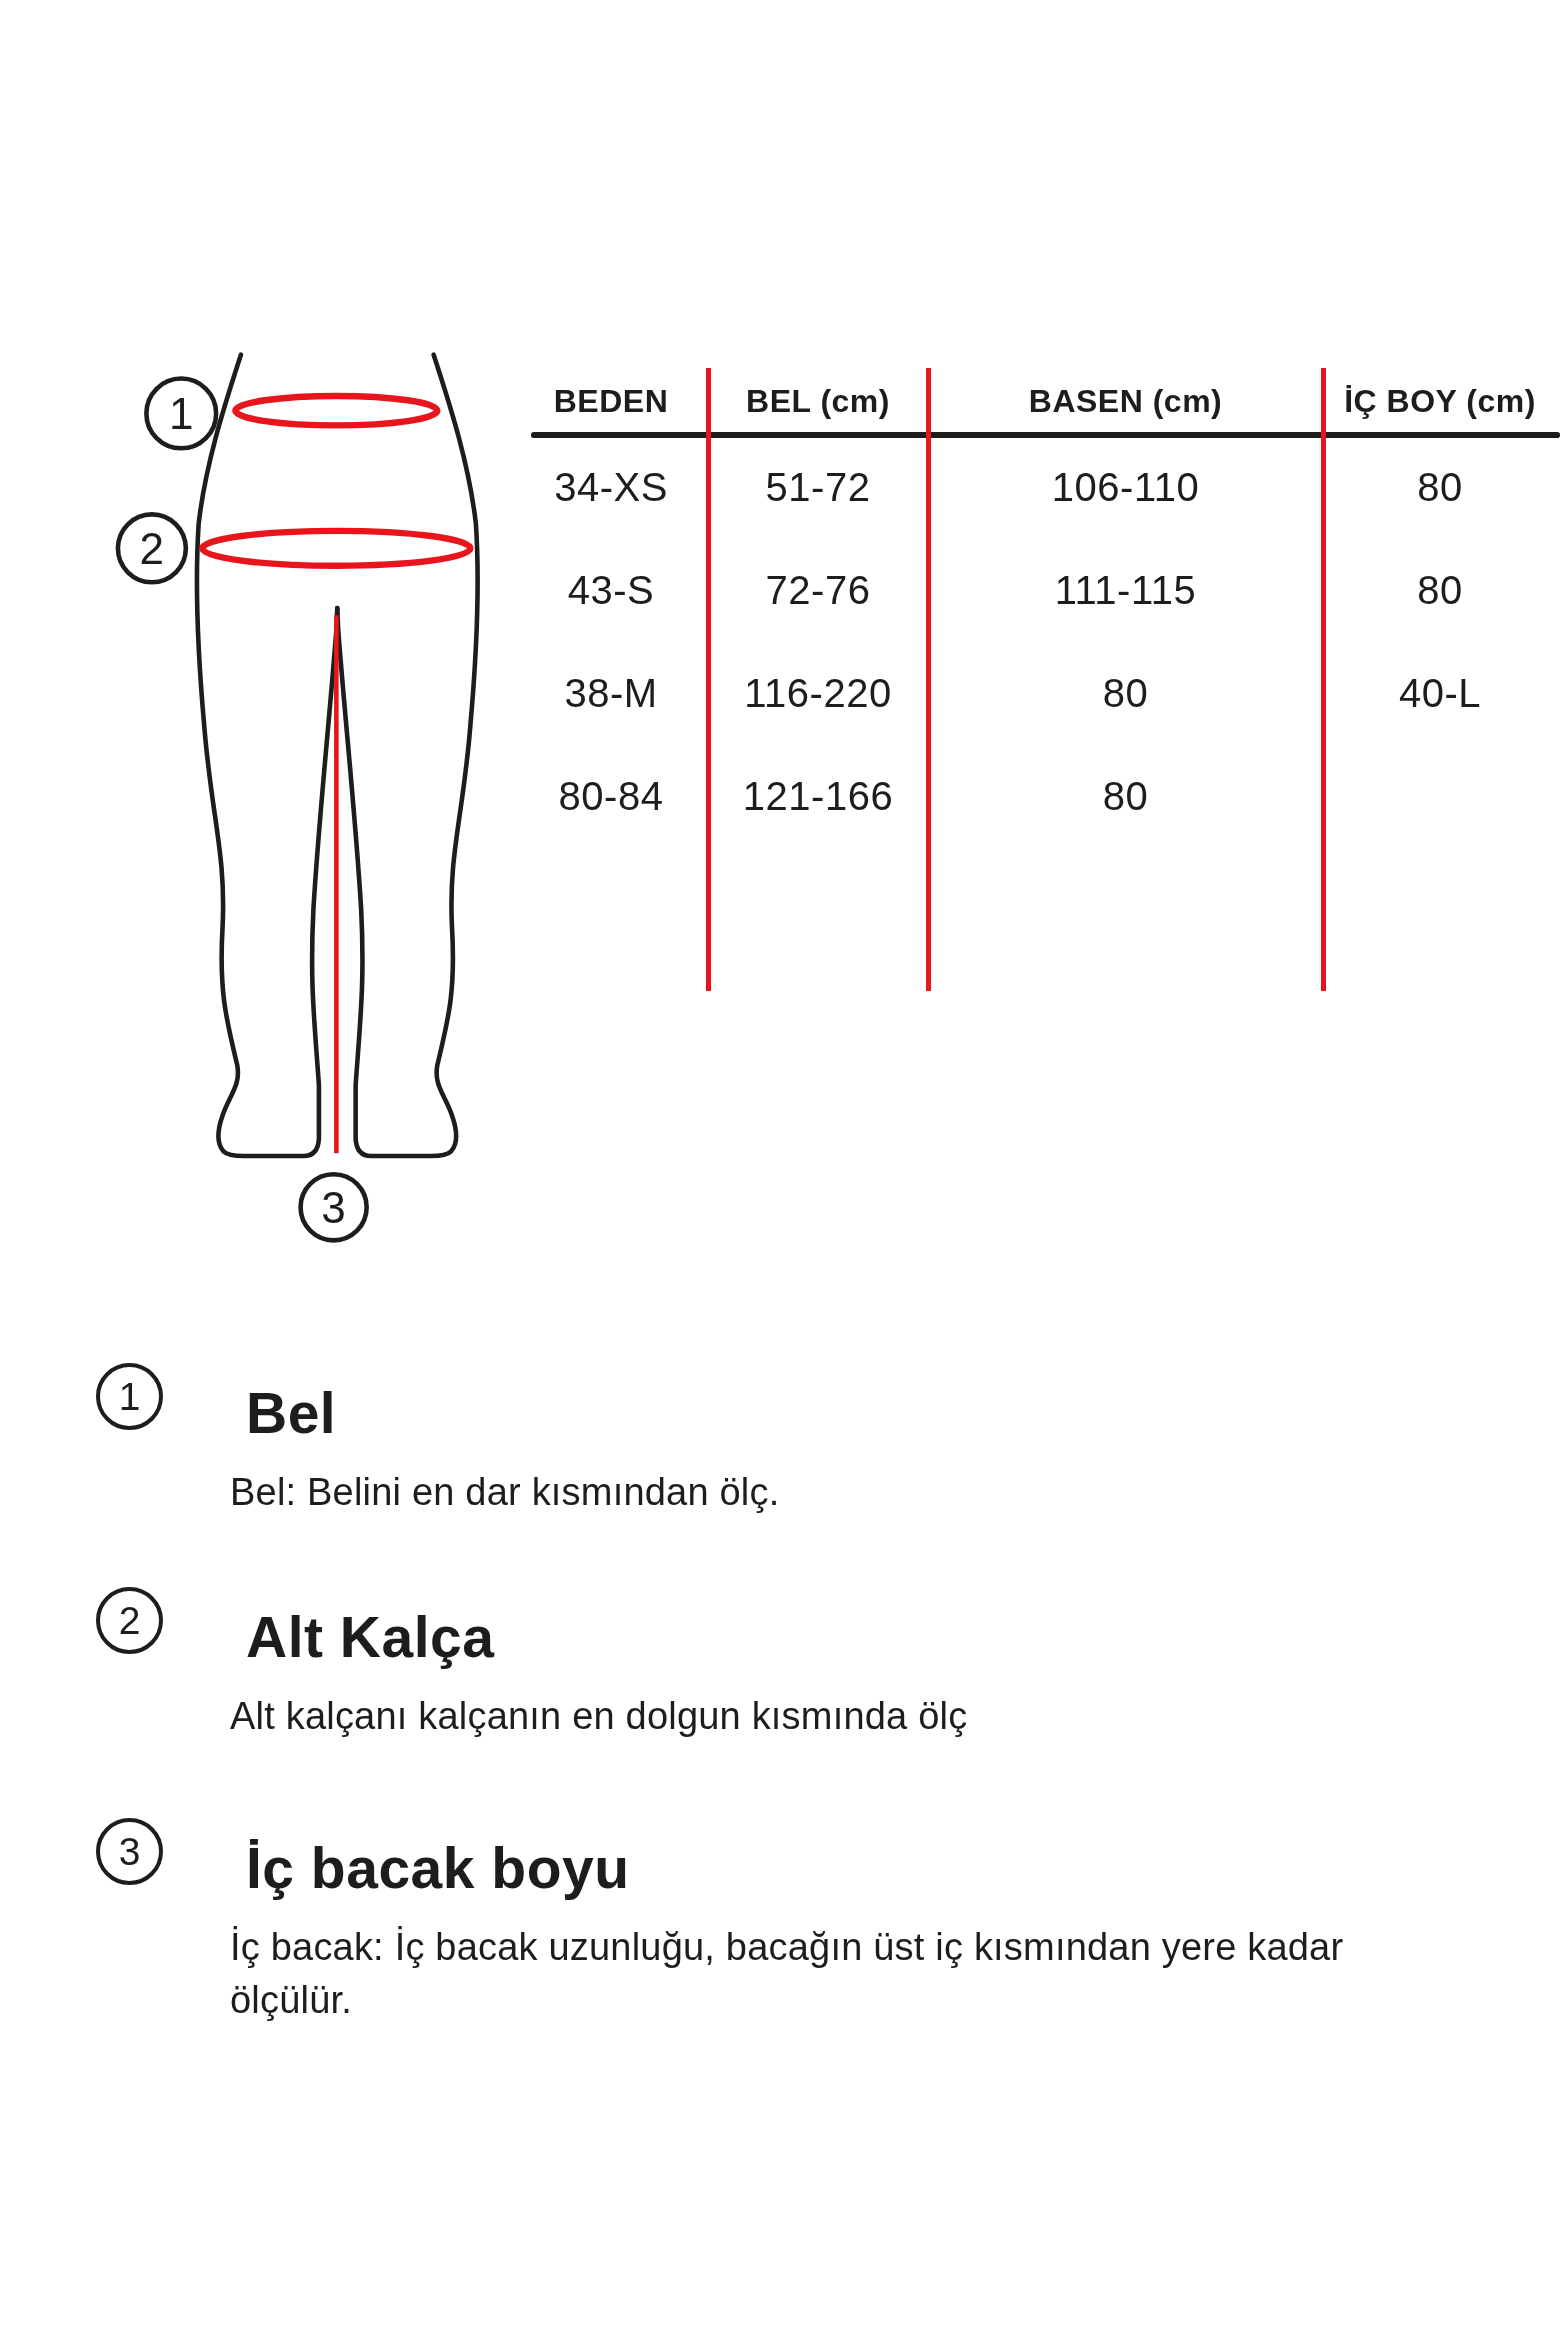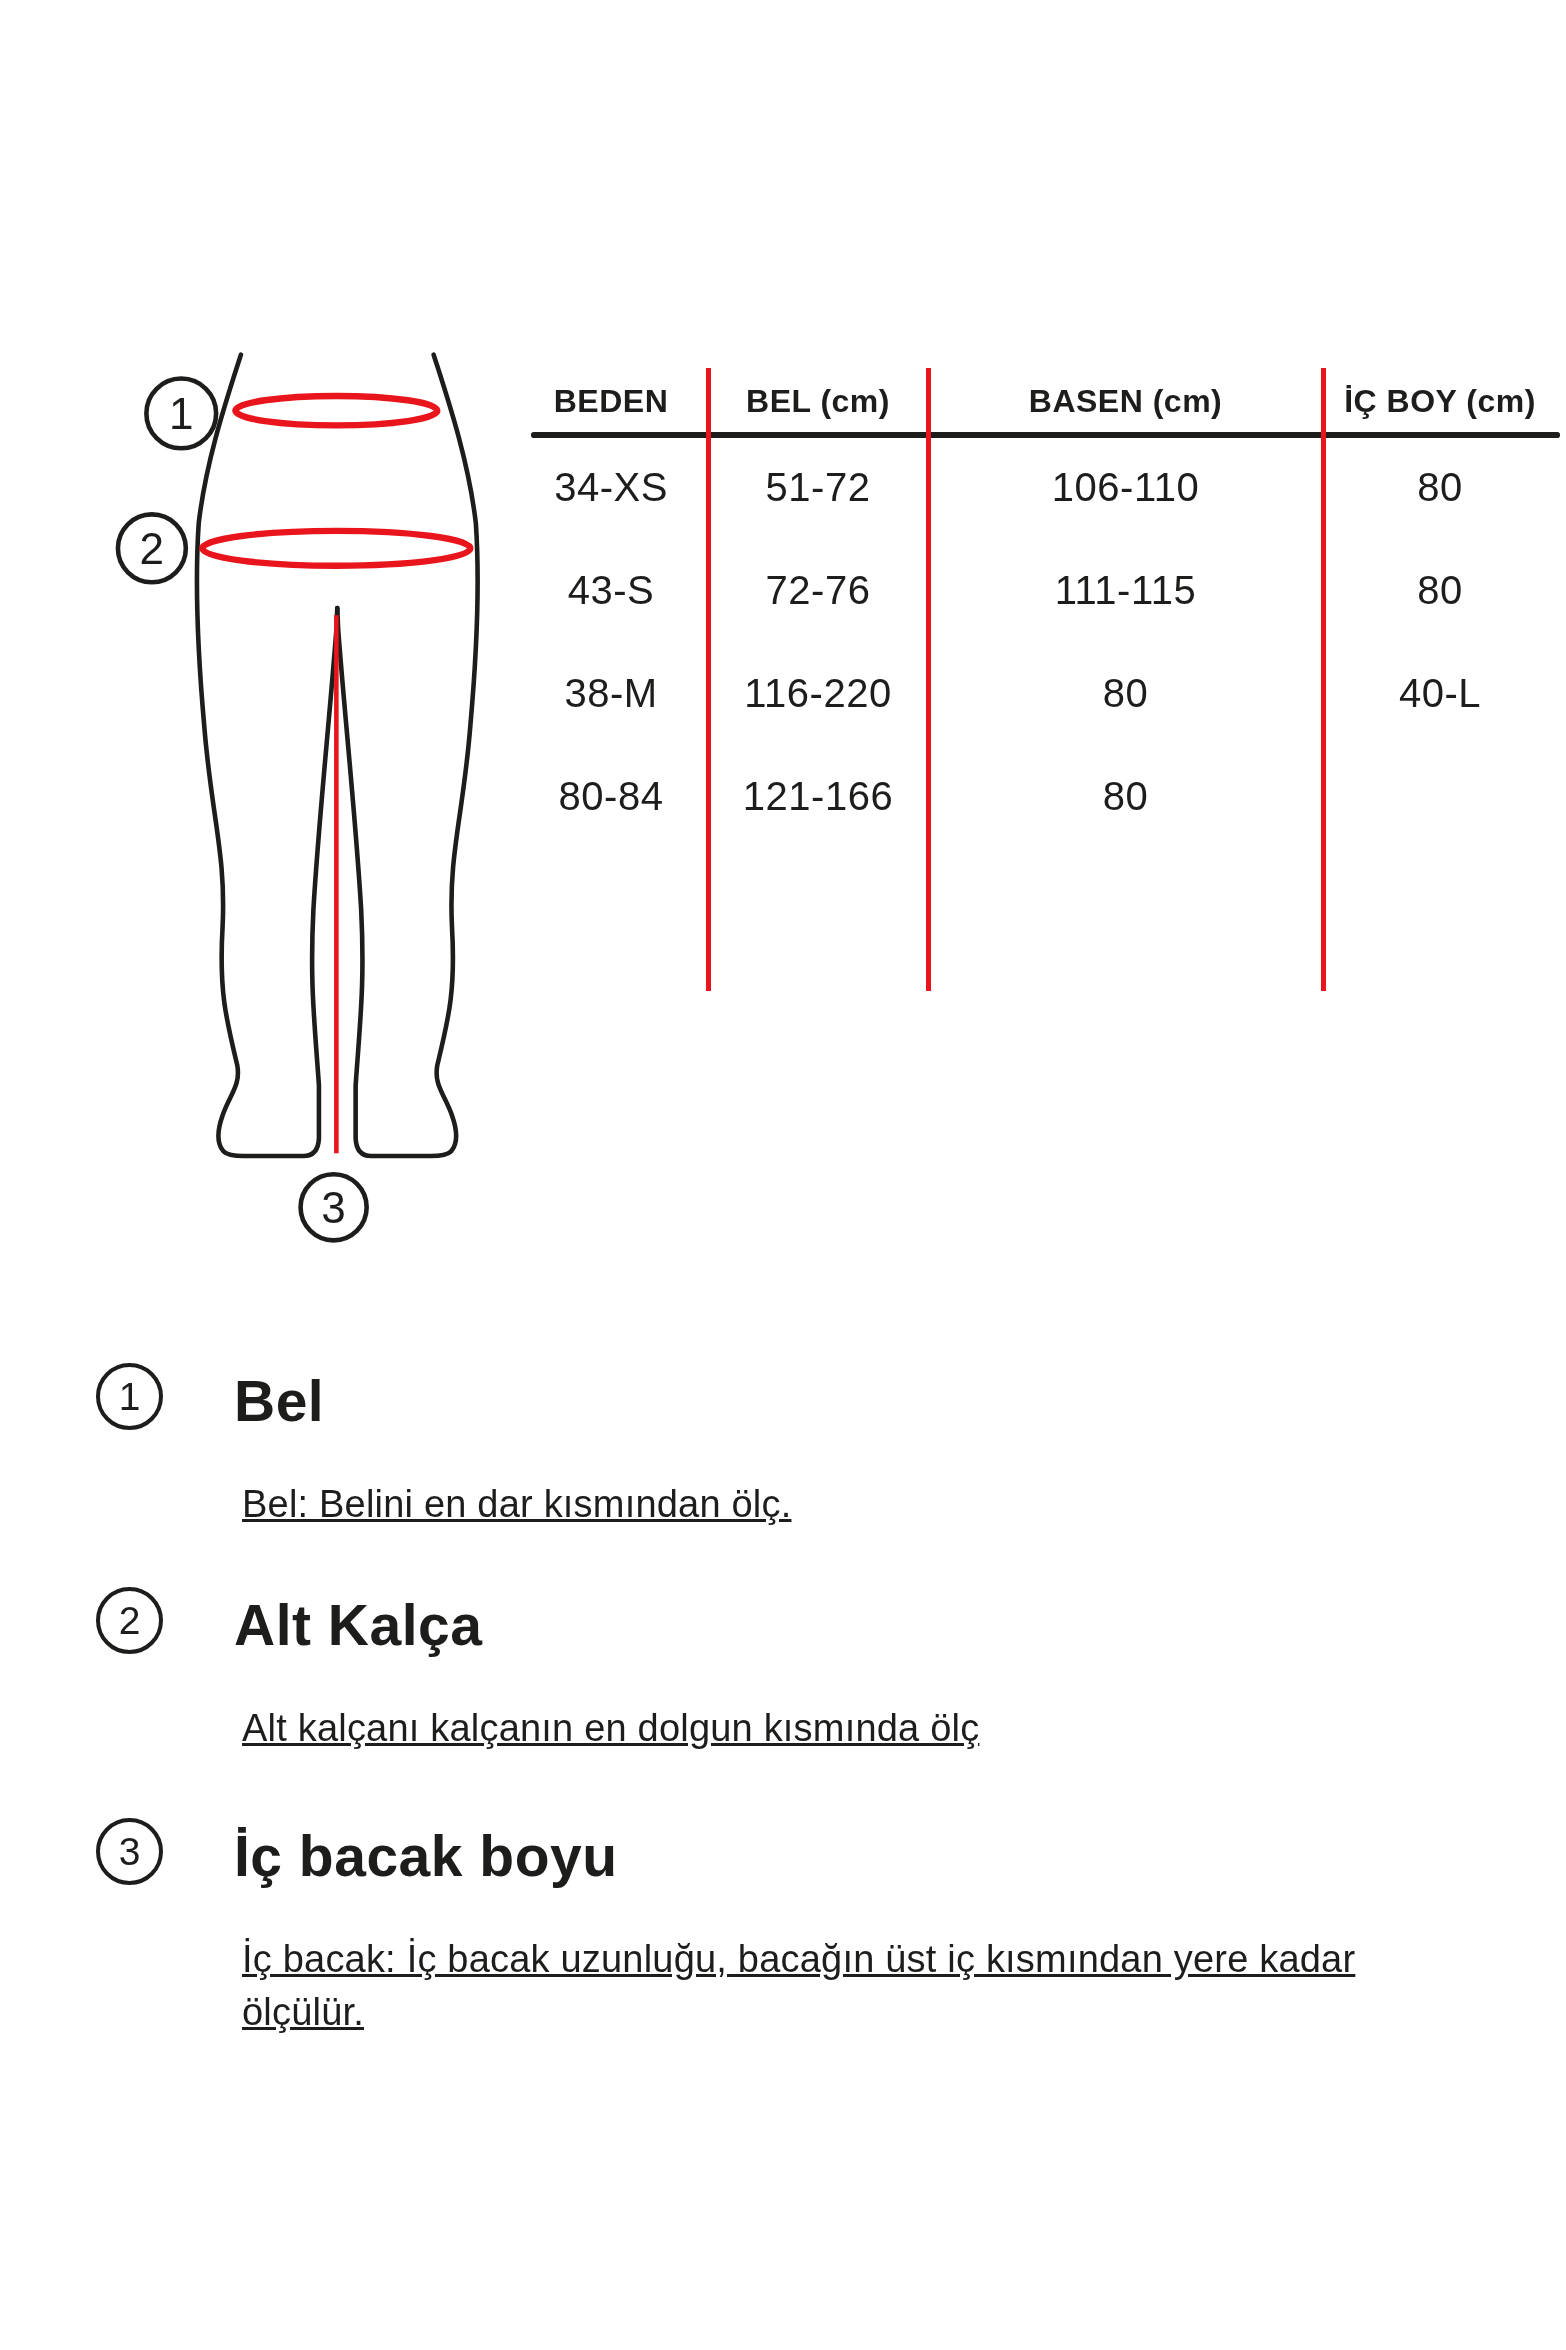--- a/index.html
+++ b/index.html
@@ -35,29 +35,28 @@
 
   
   .guide-item { position:absolute; left:0; width:1567px; height:211px; }
   .guide-badge {
     position:absolute; left:96px; top:0; width:59px; height:59px;
     border:4.6px solid #1d1d1b; border-radius:50%;
     display:flex; align-items:center; justify-content:center;
     font-size:39px; font-weight:500;
   }
   .guide-title {
-    position:absolute; left:230px; top:0; margin:4px;
+    position:absolute; left:230px; top:0; margin:16px;
     font-size:57px; line-height:68px; font-weight:700; letter-spacing:0.5px;
     white-space:nowrap;
   }
   .guide-desc {
-    position:absolute; left:230px; top:103px; margin:12px;
+    position:absolute; left:230px; top:103px; margin:0;
     font-size:38px; line-height:53px; font-weight:500; letter-spacing:0.2px;
     max-width:1221px;
-    text-decoration:underline;
   }
   .gi-1 { top:1363px; }
   .gi-2 { top:1587px; }
   .gi-3 { top:1818px; }
 </style>
 </head>
 <body>
 
 <div class="canvas">
 

